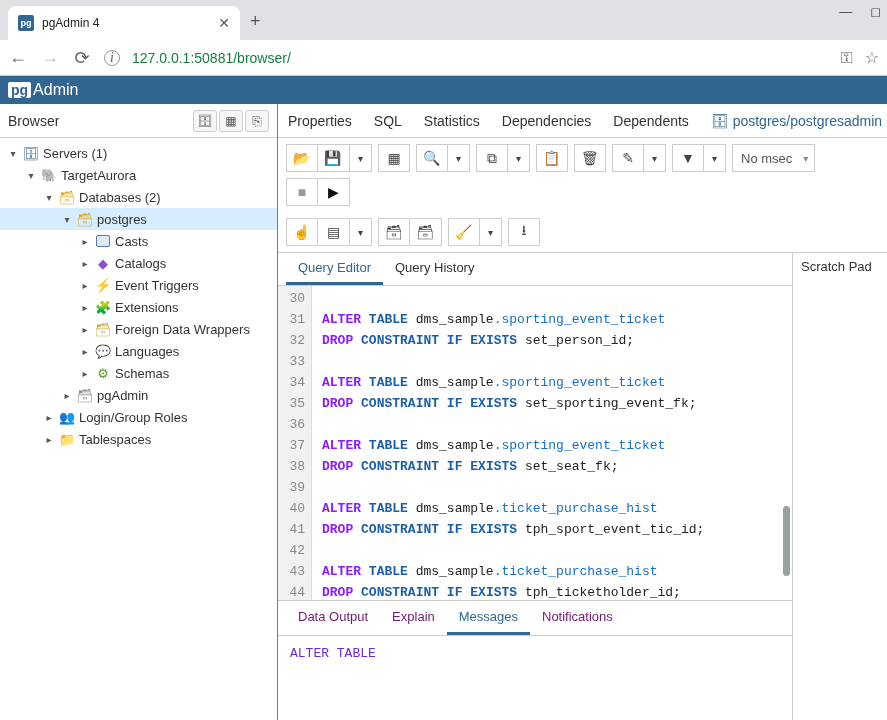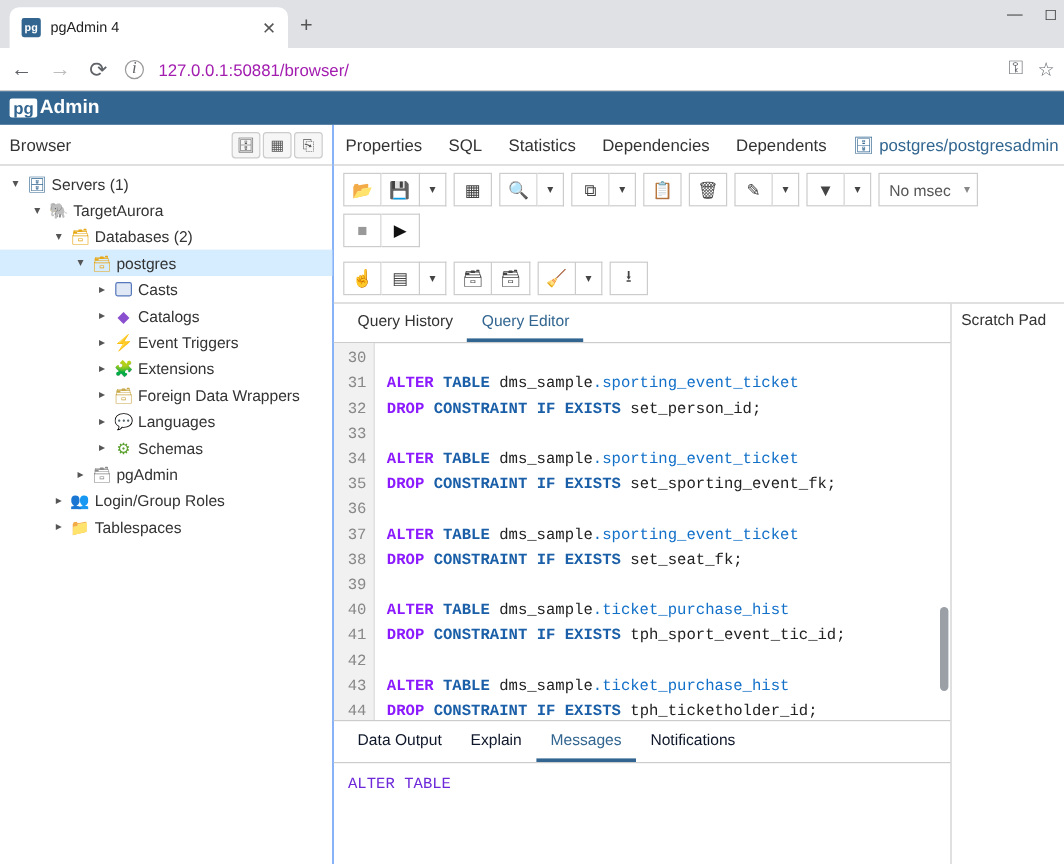--- a/index.html
+++ b/index.html
@@ -9,27 +9,27 @@
   .chrome-top { background: #dfe1e5; height: 40px; display: flex; align-items: flex-end; position: relative; }
   .win-ctrls { position: absolute; right: 6px; top: 4px; display: flex; gap: 18px; color: #444; }
   .tab { background: #fff; border-radius: 8px 8px 0 0; height: 34px; width: 232px; margin-left: 8px; display: flex; align-items: center; padding: 0 10px; gap: 8px; }
   .tab .favicon { width: 16px; height: 16px; background: #326690; color: #fff; font-size: 9px; font-weight: bold; display: flex; align-items: center; justify-content: center; border-radius: 2px; }
   .tab .title { flex: 1; font-size: 12px; }
   .tab .x { color: #555; font-size: 14px; }
   .newtab { margin-left: 10px; margin-bottom: 8px; font-size: 18px; color: #555; }
   .addr-bar { background: #fff; height: 36px; border-bottom: 1px solid #ccc; display: flex; align-items: center; padding: 0 8px; gap: 12px; color: #5f6368; }
   .addr-bar .nav-ico { font-size: 18px; width: 20px; text-align: center; }
   .addr-bar .info { font-size: 14px; border: 1px solid #999; border-radius: 50%; width: 16px; height: 16px; display:flex;align-items:center;justify-content:center; font-family: serif; font-style: italic;}
-  .addr-bar .url { flex: 1; font-size: 14px; color: #a21caf; }
+  .addr-bar .url { flex: 1; font-size: 14px; color: #15803d; }
   .addr-bar .right-ico { font-size: 16px; }
 
   
   .pga-header { background: #326690; color: #fff; height: 28px; display: flex; align-items: center; padding: 0 8px; font-size: 16px; }
   .pga-header .pg-box { background: #fff; color: #326690; font-weight: bold; padding: 0 3px; border-radius: 2px; margin-right: 2px; font-size: 14px;}
-  .pga-header .admin { font-weight: bold; }
+  .pga-header .admin { font-weight: normal; }
 
   
   .main { display: flex; height: calc(720px - 40px - 36px - 28px); }
   .left-pane { width: 278px; border-right: 1px solid #3b82f6; display:flex; flex-direction:column;}
   .browser-hdr { height: 34px; border-bottom: 1px solid #ccc; display: flex; align-items: center; padding: 0 8px; justify-content: space-between;}
   .browser-hdr .title { font-size: 14px; color: #333;}
   .browser-hdr .btns { display:flex; gap:2px;}
   .browser-hdr .btn { border:1px solid #ccc; width:24px;height:22px;display:flex;align-items:center;justify-content:center;font-size:12px;background:#f6f6f6;border-radius:3px;color:#555;}
 
   .tree { padding: 4px 0; font-size: 13px; color: #333;}
@@ -73,21 +73,21 @@
   .ed-tab.active { border-bottom:3px solid #326690; color:#326690;}
   .code-area { flex:1; overflow:auto; font-family: Consolas, "Courier New", monospace; font-size:13px; position:relative;}
   .gutter { position:absolute; left:0; top:0; width:34px; background:#f1f1f1; text-align:right; color:#888; padding:2px 6px 2px 0; line-height:21px; border-right:1px solid #ddd;}
   .codelines { margin-left:40px; padding:2px 4px; line-height:21px; white-space:pre;}
   .kw { color:#8c1aff; font-weight:bold;}
   .kw2 { color:#1a5fa8; font-weight:bold;}
   .ident { color:#1270c9;}
   .scrollthumb { position:absolute; right:2px; top:220px; width:7px; height:70px; background:#9aa0a6; border-radius:4px;}
 
   .out-tabs { display:flex; border-top:1px solid #ccc; border-bottom:1px solid #ccc; padding-left:8px;}
-  .out-tab { padding:8px 12px; font-size:13px; color:#0f172a;}
+  .out-tab { padding:8px 12px; font-size:13px; color:#701a75;}
   .out-tab.active { border-bottom:3px solid #326690; color:#326690;}
   .messages { padding:10px 12px; font-family: Liberation Mono, monospace; font-size:13px; color:#6d28d9; height:84px;}
   .messages div { margin-bottom:14px;}
 </style>
 </head>
 <body>
 
 <div class="chrome-top">
   <div class="tab">
     <span class="favicon">pg</span>
@@ -267,22 +267,22 @@
           <span class="tb-btn dd">▾</span>
         </div>
       <div class="tb-grp">
           <span class="tb-btn">⭳</span>
         </div>
     </div>
 
     <div class="editor-split">
       <div class="editor-col">
         <div class="ed-tabs">
+          <span class="ed-tab active">Query Editor</span>
           <span class="ed-tab">Query History</span>
-          <span class="ed-tab active">Query Editor</span>
         </div>
         <div class="code-area">
           <div class="gutter" id="gutter">30<br>31<br>32<br>33<br>34<br>35<br>36<br>37<br>38<br>39<br>40<br>41<br>42<br>43<br>44<br>45<br>46<br>47<br></div>
           <div class="codelines" id="code"><div>&nbsp;</div><div><span class="kw">ALTER</span> <span class="kw2">TABLE</span> dms_sample<span class="ident">.sporting_event_ticket</span></div><div><span class="kw">DROP</span> <span class="kw2">CONSTRAINT</span> <span class="kw2">IF</span> <span class="kw2">EXISTS</span> set_person_id;</div><div>&nbsp;</div><div><span class="kw">ALTER</span> <span class="kw2">TABLE</span> dms_sample<span class="ident">.sporting_event_ticket</span></div><div><span class="kw">DROP</span> <span class="kw2">CONSTRAINT</span> <span class="kw2">IF</span> <span class="kw2">EXISTS</span> set_sporting_event_fk;</div><div>&nbsp;</div><div><span class="kw">ALTER</span> <span class="kw2">TABLE</span> dms_sample<span class="ident">.sporting_event_ticket</span></div><div><span class="kw">DROP</span> <span class="kw2">CONSTRAINT</span> <span class="kw2">IF</span> <span class="kw2">EXISTS</span> set_seat_fk;</div><div>&nbsp;</div><div><span class="kw">ALTER</span> <span class="kw2">TABLE</span> dms_sample<span class="ident">.ticket_purchase_hist</span></div><div><span class="kw">DROP</span> <span class="kw2">CONSTRAINT</span> <span class="kw2">IF</span> <span class="kw2">EXISTS</span> tph_sport_event_tic_id;</div><div>&nbsp;</div><div><span class="kw">ALTER</span> <span class="kw2">TABLE</span> dms_sample<span class="ident">.ticket_purchase_hist</span></div><div><span class="kw">DROP</span> <span class="kw2">CONSTRAINT</span> <span class="kw2">IF</span> <span class="kw2">EXISTS</span> tph_ticketholder_id;</div><div>&nbsp;</div><div><span class="kw">ALTER</span> <span class="kw2">TABLE</span> dms_sample<span class="ident">.ticket_purchase_hist</span></div></div>
           <div class="scrollthumb"></div>
         </div>
         <div class="out-tabs">
           <span class="out-tab">Data Output</span>
           <span class="out-tab">Explain</span>
           <span class="out-tab active">Messages</span>

